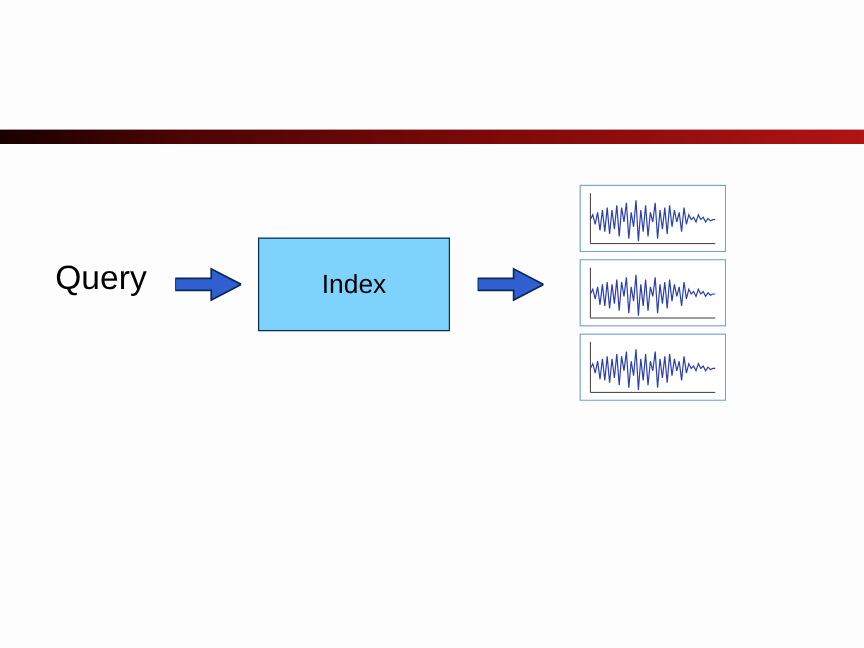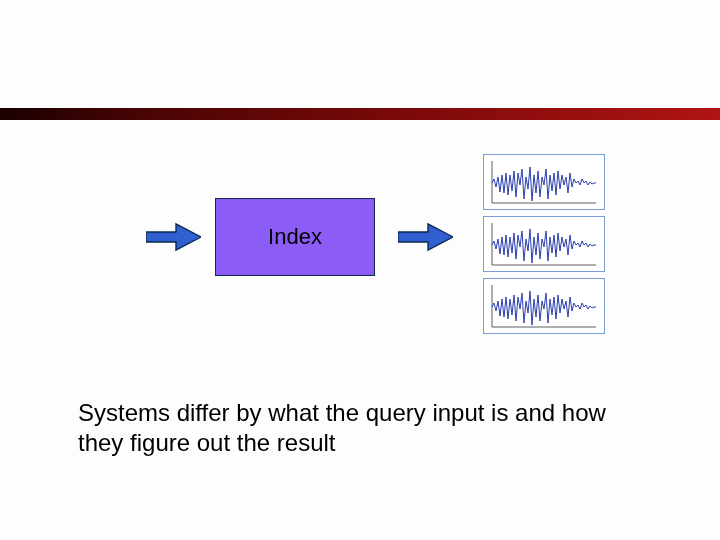--- a/index.html
+++ b/index.html
@@ -1,39 +1,40 @@
 <!DOCTYPE html>
 <html><head>
 <meta charset="utf-8">
 <style>
   html,body{margin:0;padding:0}
   body{width:720px;height:540px;background:#fdfdfd;font-family:"Lucida Sans","Lucida Sans Unicode","Trebuchet MS",sans-serif;position:relative;color:#000}
   .slide{position:absolute;inset:0}
   .title{position:absolute;left:22px;top:30px;font-size:42px;letter-spacing:.5px}
   .rule{position:absolute;left:0;top:108px;width:720px;height:12px;background:linear-gradient(to right,#1a0000 0%,#4a0404 20%,#7a0909 55%,#b01414 100%)}
   .query{position:absolute;left:46px;top:216px;font-size:28px}
-  .index-box{position:absolute;left:215px;top:198px;width:158px;height:76px;background:#8b5cf6;border:1.5px solid #0a2a52;display:flex;align-items:center;justify-content:center;font-size:22px}
+  .index-box{position:absolute;left:215px;top:198px;width:158px;height:76px;background:#7dd3fc;border:1.5px solid #0a2a52;display:flex;align-items:center;justify-content:center;font-size:22px}
   .arrow{position:absolute;width:55px;height:30px}
   .arrow svg{width:100%;height:100%;display:block}
   .arrow1{left:146px;top:222px}
   .arrow2{left:398px;top:222px}
   .wf{position:absolute;left:483px;width:120px;height:54px;border:1px solid #7aa0d8;background:#fff}
   .wf svg{width:100%;height:100%;display:block}
   .wf1{top:154px}
   .wf2{top:216px}
   .wf3{top:278px}
   .caption{position:absolute;left:78px;top:398px;right:110px;font-size:24px;line-height:1.25}
 </style>
 </head>
 <body>
 
 <div class="slide">
 
   <div class="rule"></div>
 
+  <div class="query">Query</div>
 
   <div class="arrow arrow1">
     <svg viewBox="0 0 55 30">
         <polygon points="0,10 30,10 30,2 55,15 30,28 30,20 0,20" fill="#2f5fd0" stroke="#0a2a52" stroke-width="1.4"></polygon>
       </svg>
   </div>
 
   <div class="index-box">
     <span>Index</span>
   </div>
@@ -62,15 +63,14 @@
   </div>
   <div class="wf wf3">
     <svg viewBox="0 0 120 54">
         <rect x="0" y="0" width="120" height="54" fill="#fff"></rect>
         <line x1="8" y1="48" x2="112" y2="48" stroke="#333" stroke-width="0.8"></line>
         <line x1="8" y1="6" x2="8" y2="48" stroke="#333" stroke-width="0.8"></line>
         <polyline fill="none" stroke="#2b3fae" stroke-width="1" points="8,28 10,24 12,32 14,22 16,37 18,20 20,38 22,18 24,40 26,20 28,36 30,16 32,42 34,18 36,30 38,14 40,44 42,22 44,34 46,12 48,46 50,20 52,38 54,16 56,42 58,22 60,30 62,14 64,44 66,20 68,36 70,18 72,40 74,16 76,34 78,20 80,30 82,22 84,38 86,18 88,32 90,24 92,28 94,26 96,30 98,24 100,28 102,26 104,30 106,27 108,29 110,28 112,28"></polyline>
       </svg>
   </div>
 
-  <div class="caption">Systems differ by what the query input is and how they figure out the result</div>
 
 </div>
 
 </body></html>

